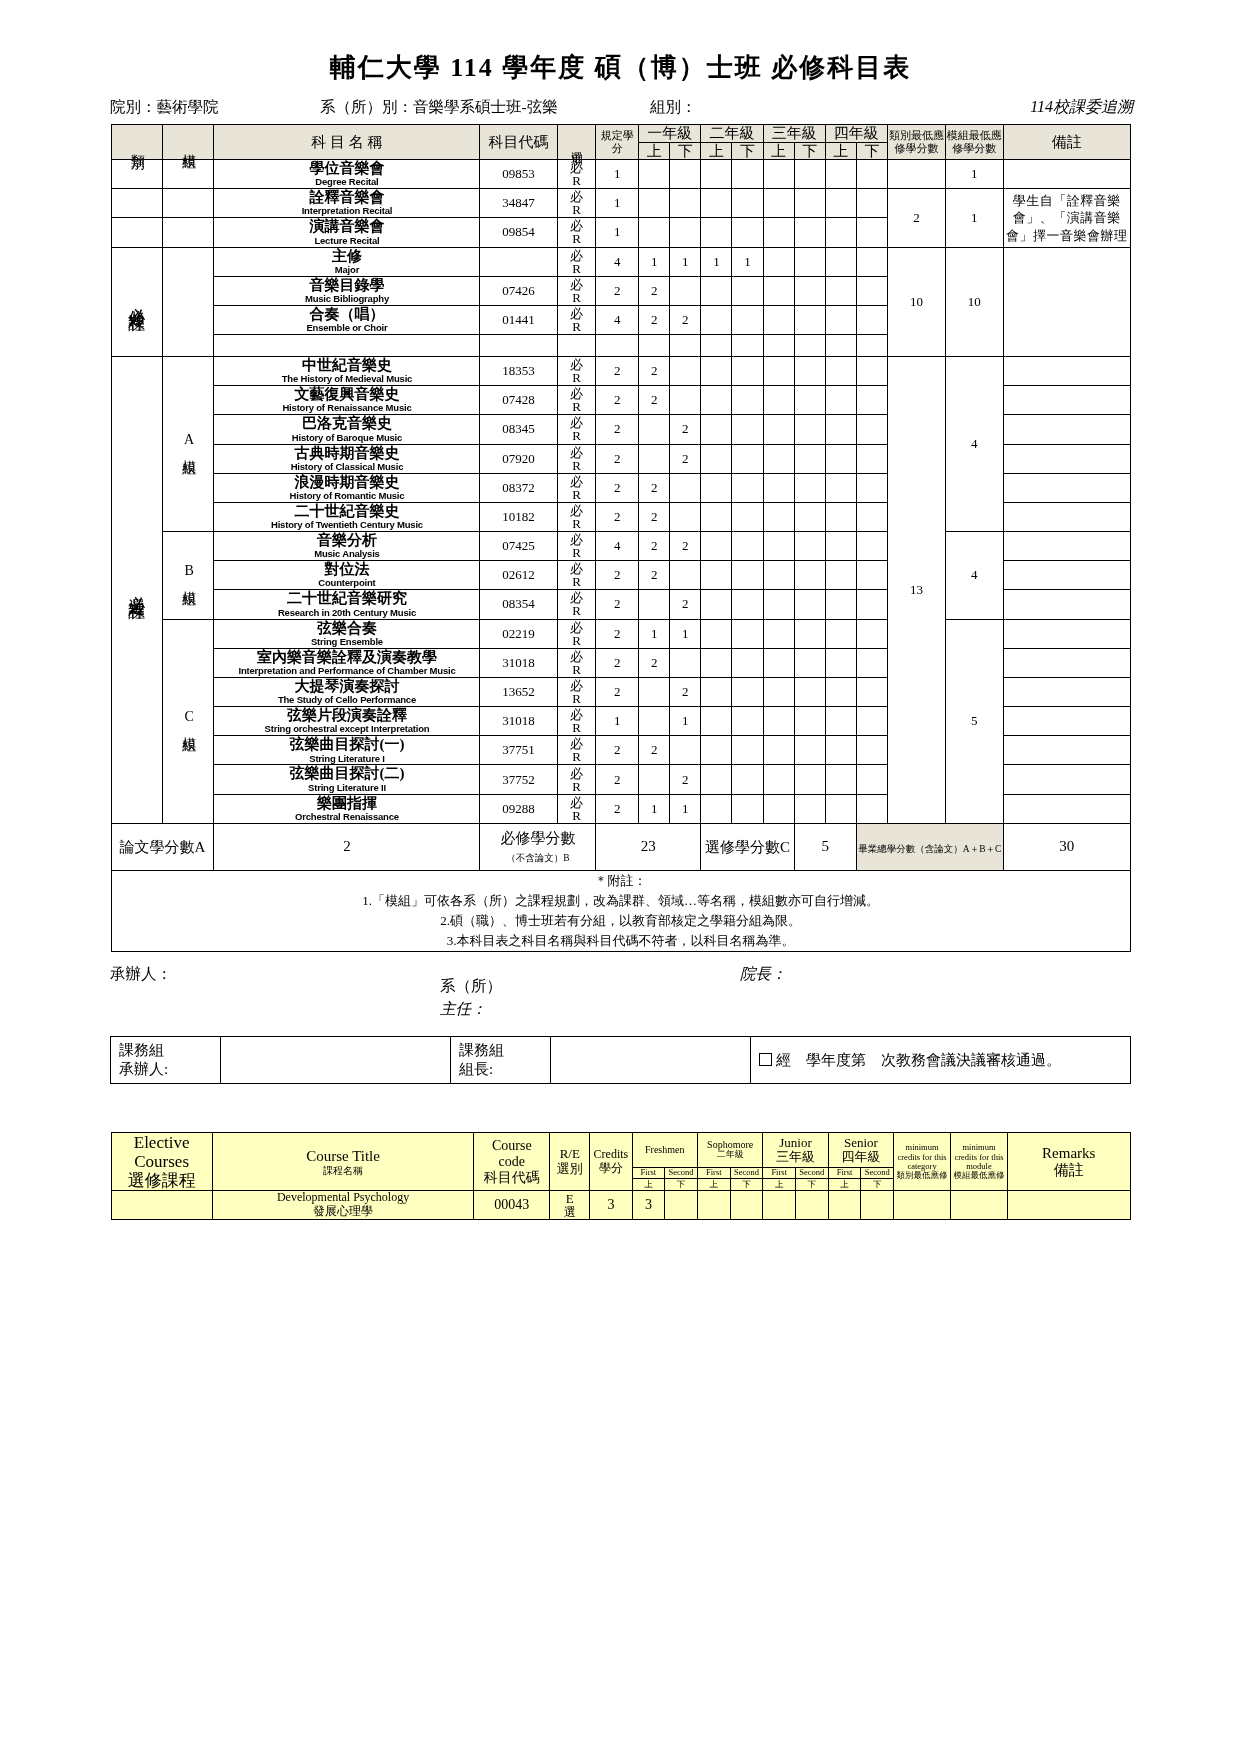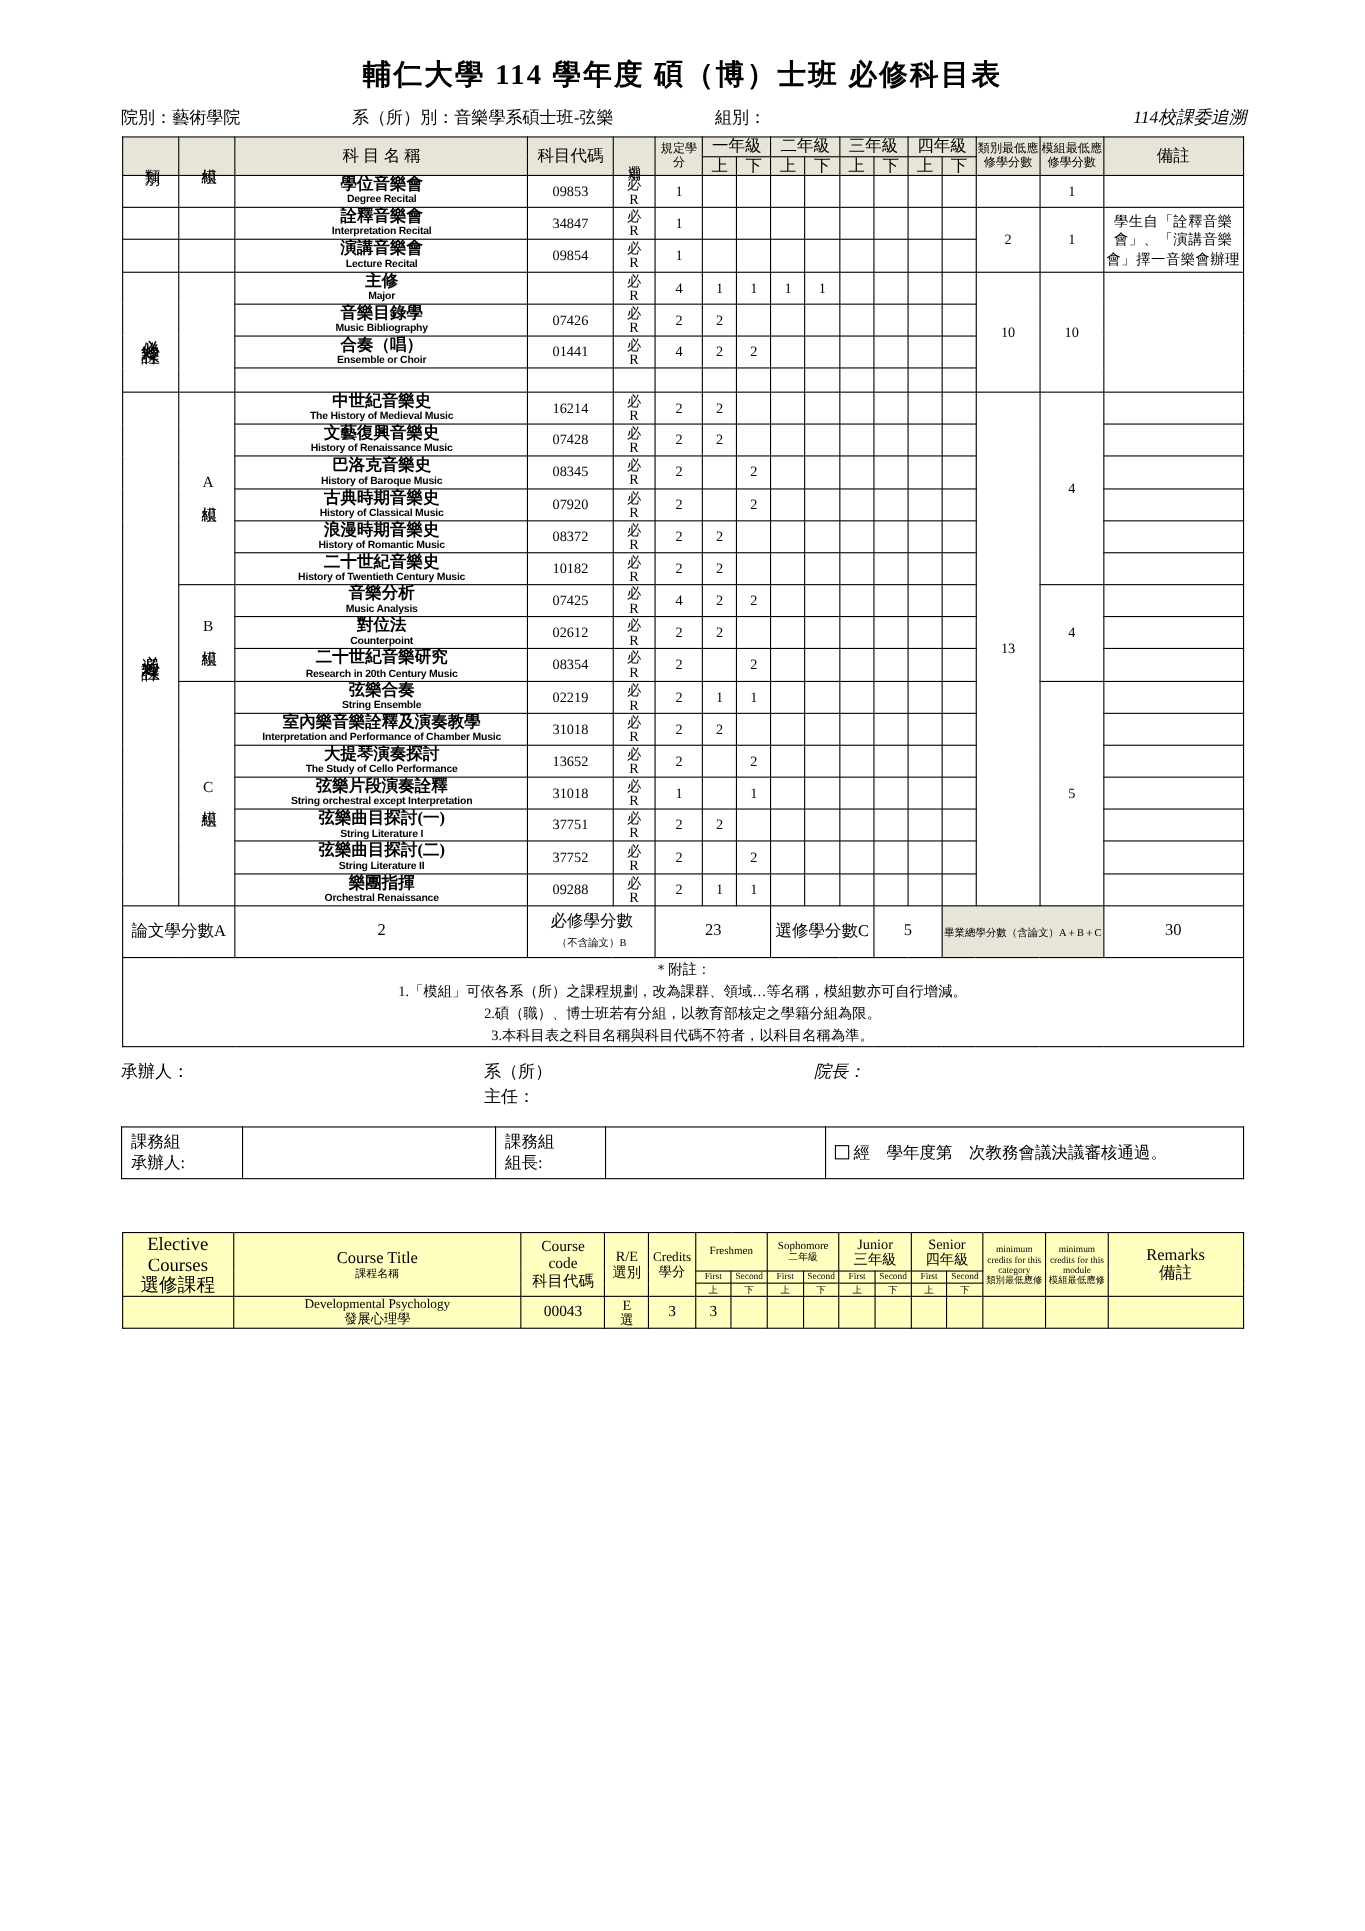--- a/index.html
+++ b/index.html
@@ -87,26 +87,27 @@
     font-size:15px;
     line-height:1.55;
     padding:6px 8px 8px 8px;
   }
   .sigline{
     display:flex;
     font-size:15.5px;
     padding:12px 110px 0 110px;
   }
   .sigline .a{width:330px;}
-  .sigline .b{width:300px;}
+  .sigline .b{width:300px;margin-top:12px;}
   .sigline .c{flex:1;font-style:italic;}
   .sigsub{
     font-size:15.5px;
     padding:2px 63px 0 110px;
     margin-left:330px;
+    font-style:italic;
   }
   .sigtable{
     margin:16px auto 0 auto;
     width:1020px;
     table-layout:fixed;
     padding-left:21px;
   }
   .sigtable td{border:1px solid #000;height:38px;font-size:15px;padding:4px 8px;vertical-align:middle;text-align:left;}
   .chk{display:inline-block;width:11px;height:11px;border:1px solid #000;margin-right:4px;vertical-align:-1px;}
 
@@ -333,21 +334,21 @@
       <td></td>
     </tr>
 
     <tr>
       <td rowspan="16"><span class="vert">必選課程</span></td>
       <td rowspan="6"><span class="vert-s">A模組</span></td>
       <td class="cname">
         <span class="zh">中世紀音樂史</span>
         <span class="en">The History of Medieval Music</span>
       </td>
-      <td class="code">16214</td>
+      <td class="code">18353</td>
       <td class="re">必<br>R</td>
       <td class="num">2</td>
       <td class="num">2</td>
       <td class="num"></td>
       <td class="num"></td>
       <td class="num"></td>
       <td class="num"></td>
       <td class="num"></td>
       <td class="num"></td>
       <td class="num"></td>

